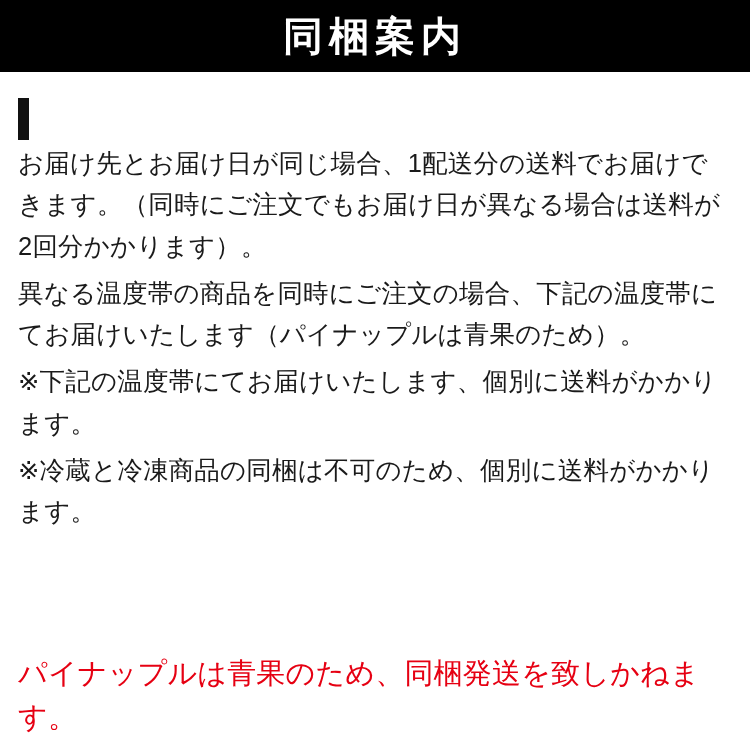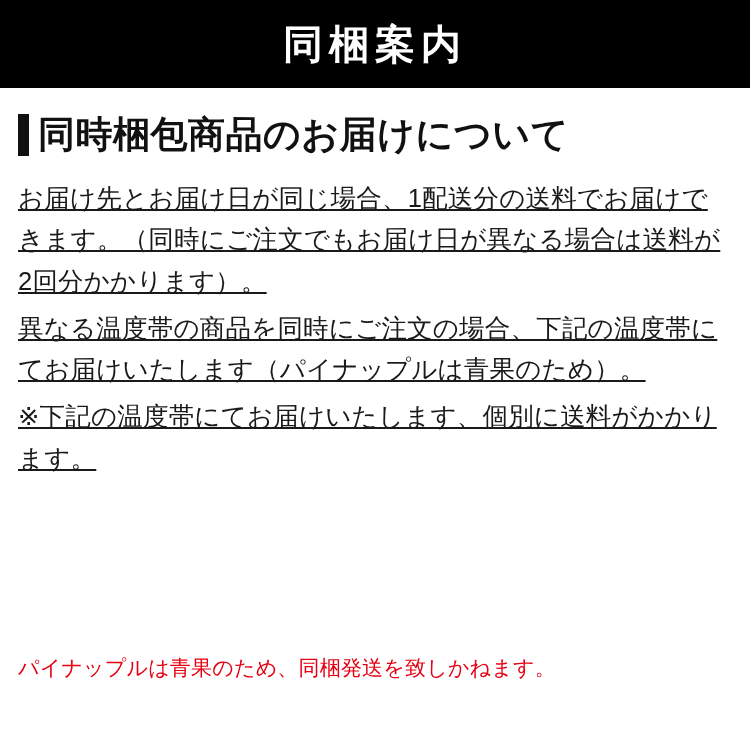--- a/index.html
+++ b/index.html
@@ -15,21 +15,21 @@
     position: relative;
     width: 750px;
     height: 750px;
     background: #ffffff;
     overflow: hidden;
     box-sizing: border-box;
   }
   
   .banner {
     width: 750px;
-    height: 88px;
+    height: 72px;
     background: #000000;
     display: flex;
     align-items: center;
     justify-content: center;
     box-sizing: border-box;
   }
   .banner-title {
     color: #ffffff;
     font-size: 40px;
     font-weight: bold;
@@ -54,57 +54,56 @@
   .heading-text {
     font-size: 37px;
     font-weight: bold;
     line-height: 1.1;
     color: #111111;
     letter-spacing: 0.5px;
     white-space: nowrap;
   }
   
   .body-area {
-    margin: 22px 18px 0 18px;
-    text-decoration: underline;
+    margin: 3px 18px 0 18px;
   }
   .para {
     font-size: 25.5px;
     line-height: 1.62;
     color: #1a1a1a;
     margin: 0 0 6px 0;
     letter-spacing: 0.2px;
   }
   .notice {
     position: absolute;
     left: 18px;
     right: 18px;
     top: 652px;
-    font-size: 21px;
+    font-size: 29px;
     line-height: 1.5;
     color: #e60012;
     letter-spacing: 0.2px;
     margin: 0;
   }
 </style>
 </head>
 <body>
 
 <div class="page">
 
   <div class="banner">
     <div class="banner-title">同梱案内</div>
   </div>
 
   <div class="heading-row">
     <div class="heading-bar"></div>
-    <div class="heading-text">同時梱包商品のお届けについて</div>
   </div>
 
   <div class="body-area">
     <p class="para">お届け先とお届け日が同じ場合、1配送分の送料でお届けできます。（同時にご注文でもお届け日が異なる場合は送料が2回分かかります）。</p>
     <p class="para">異なる温度帯の商品を同時にご注文の場合、下記の温度帯にてお届けいたします（パイナップルは青果のため）。</p>
     <p class="para">※下記の温度帯にてお届けいたします、個別に送料がかかります。</p>
+    <p class="para">※冷蔵と冷凍商品の同梱は不可のため、個別に送料がかかります。</p>
   </div>
 
   <p class="notice">パイナップルは青果のため、同梱発送を致しかねます。</p>
 
 </div>
 
 </body></html>

